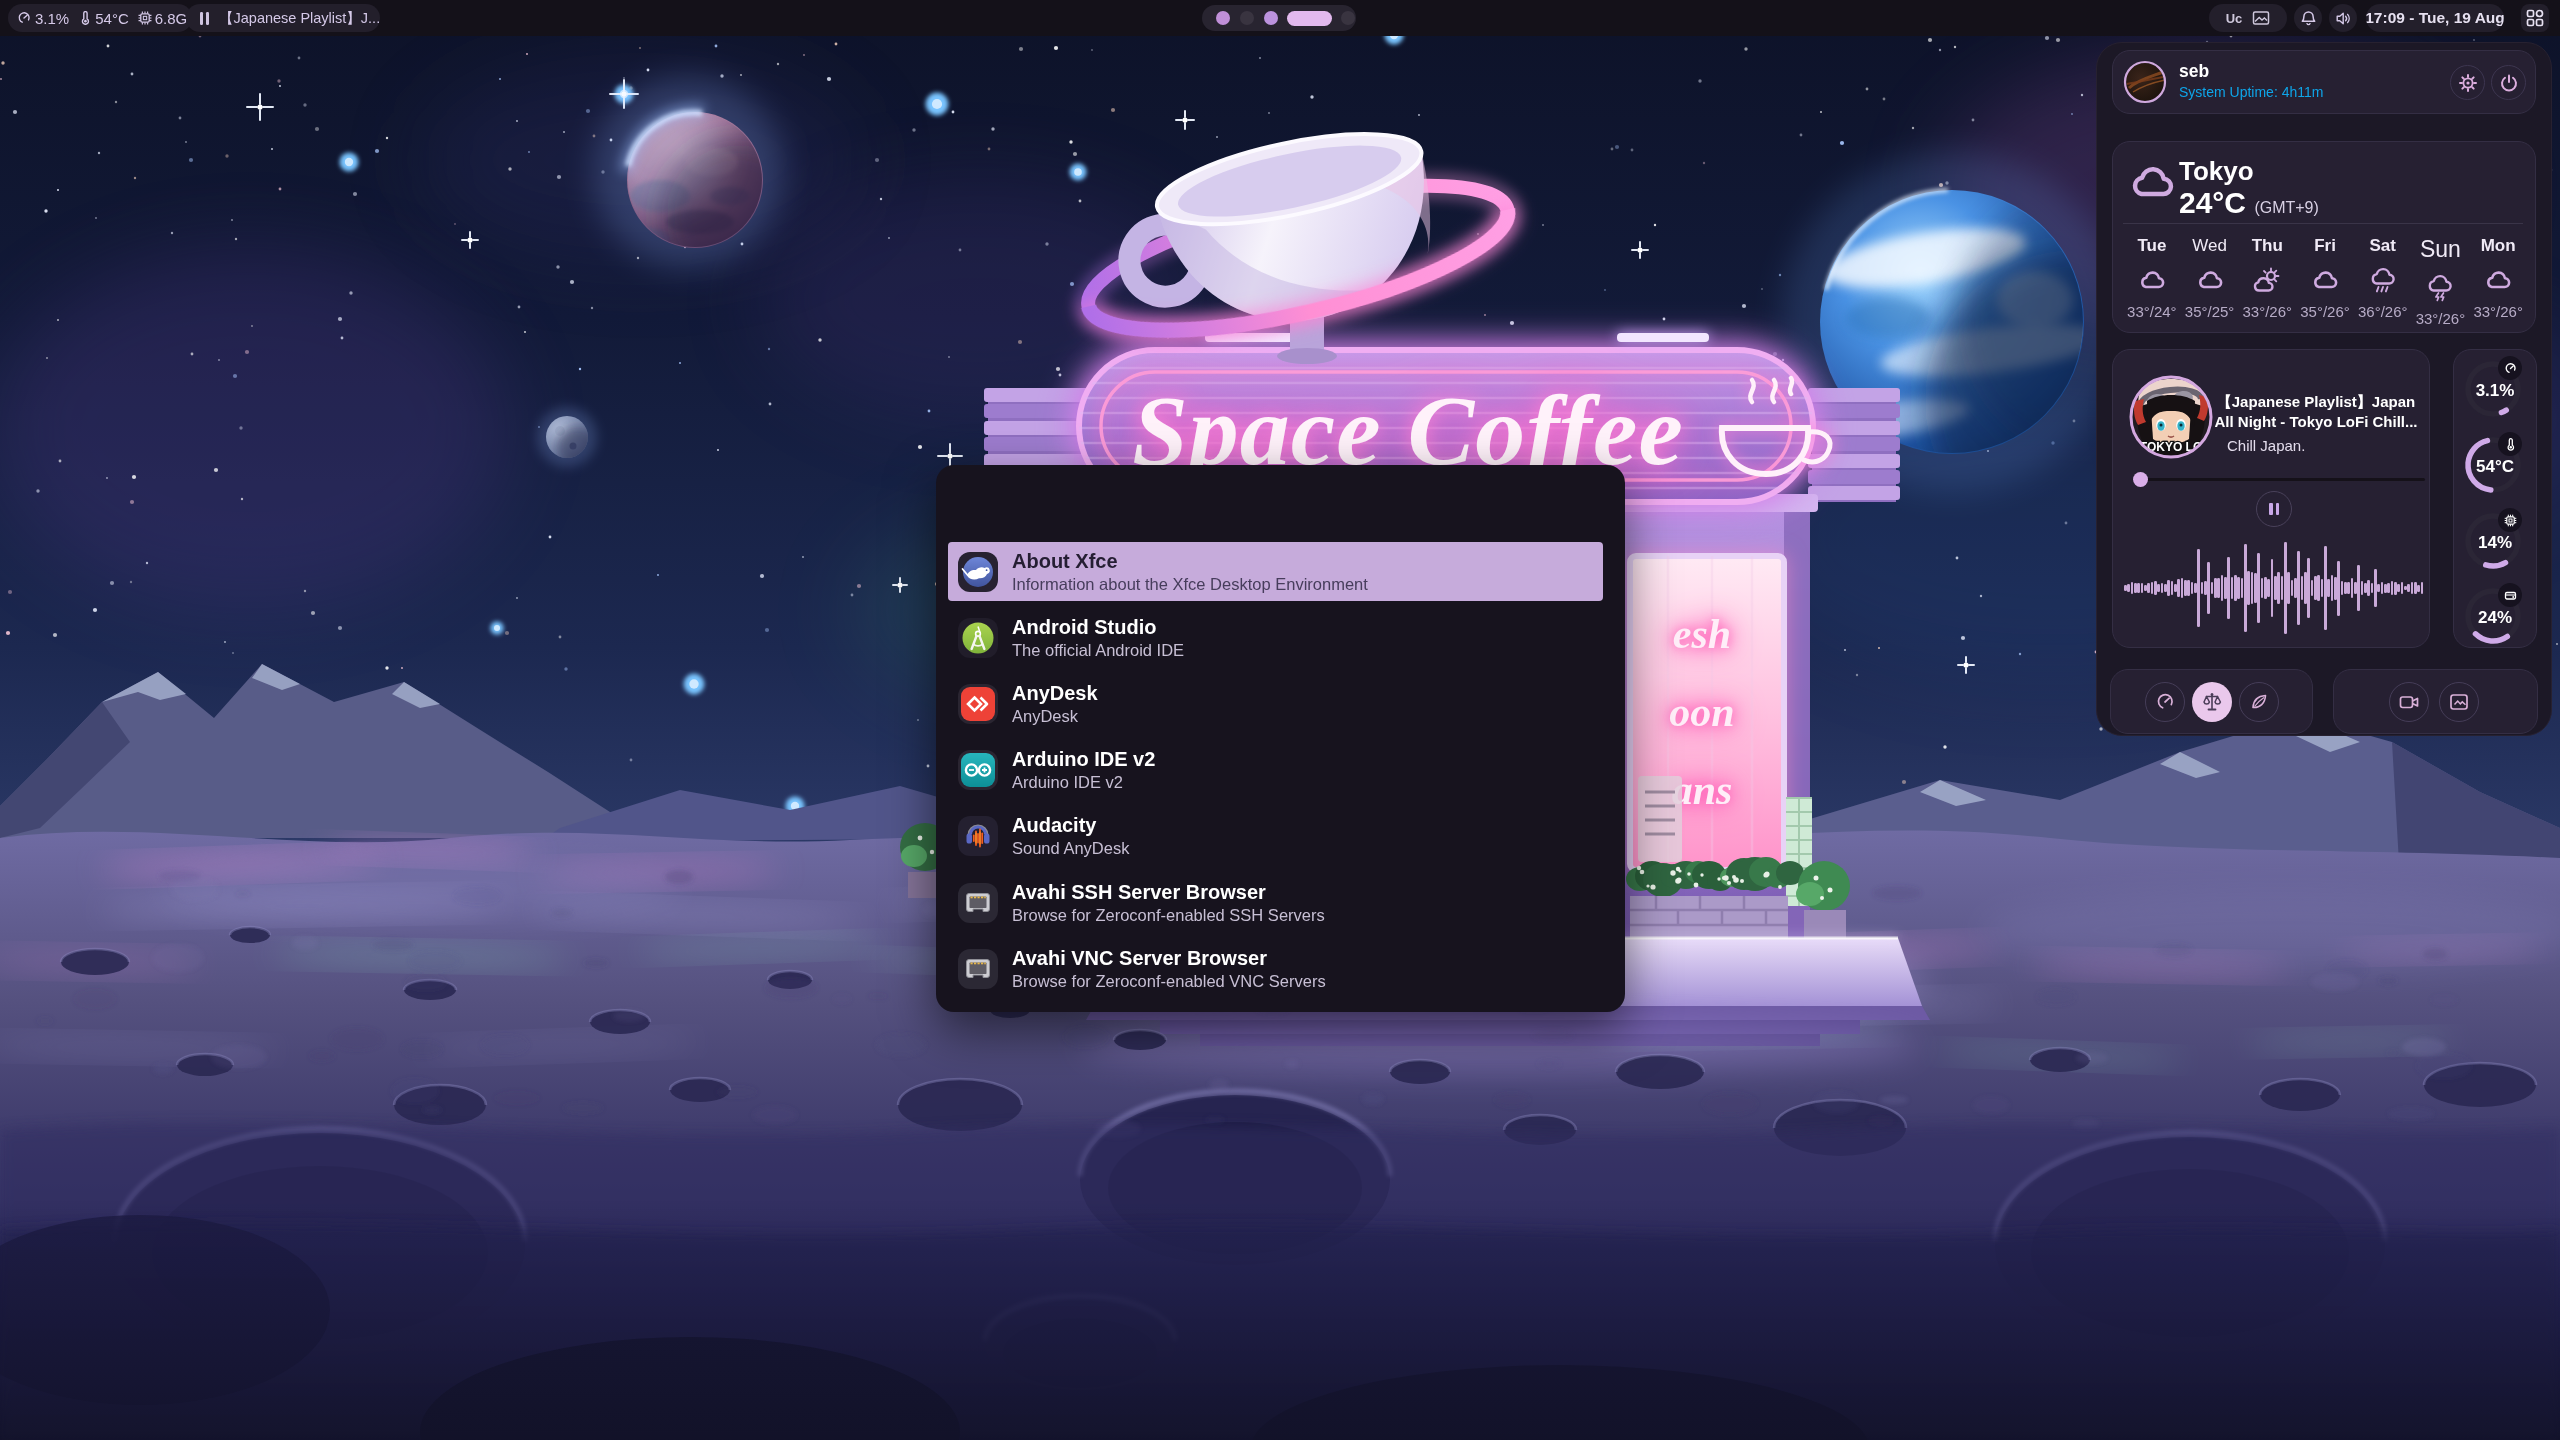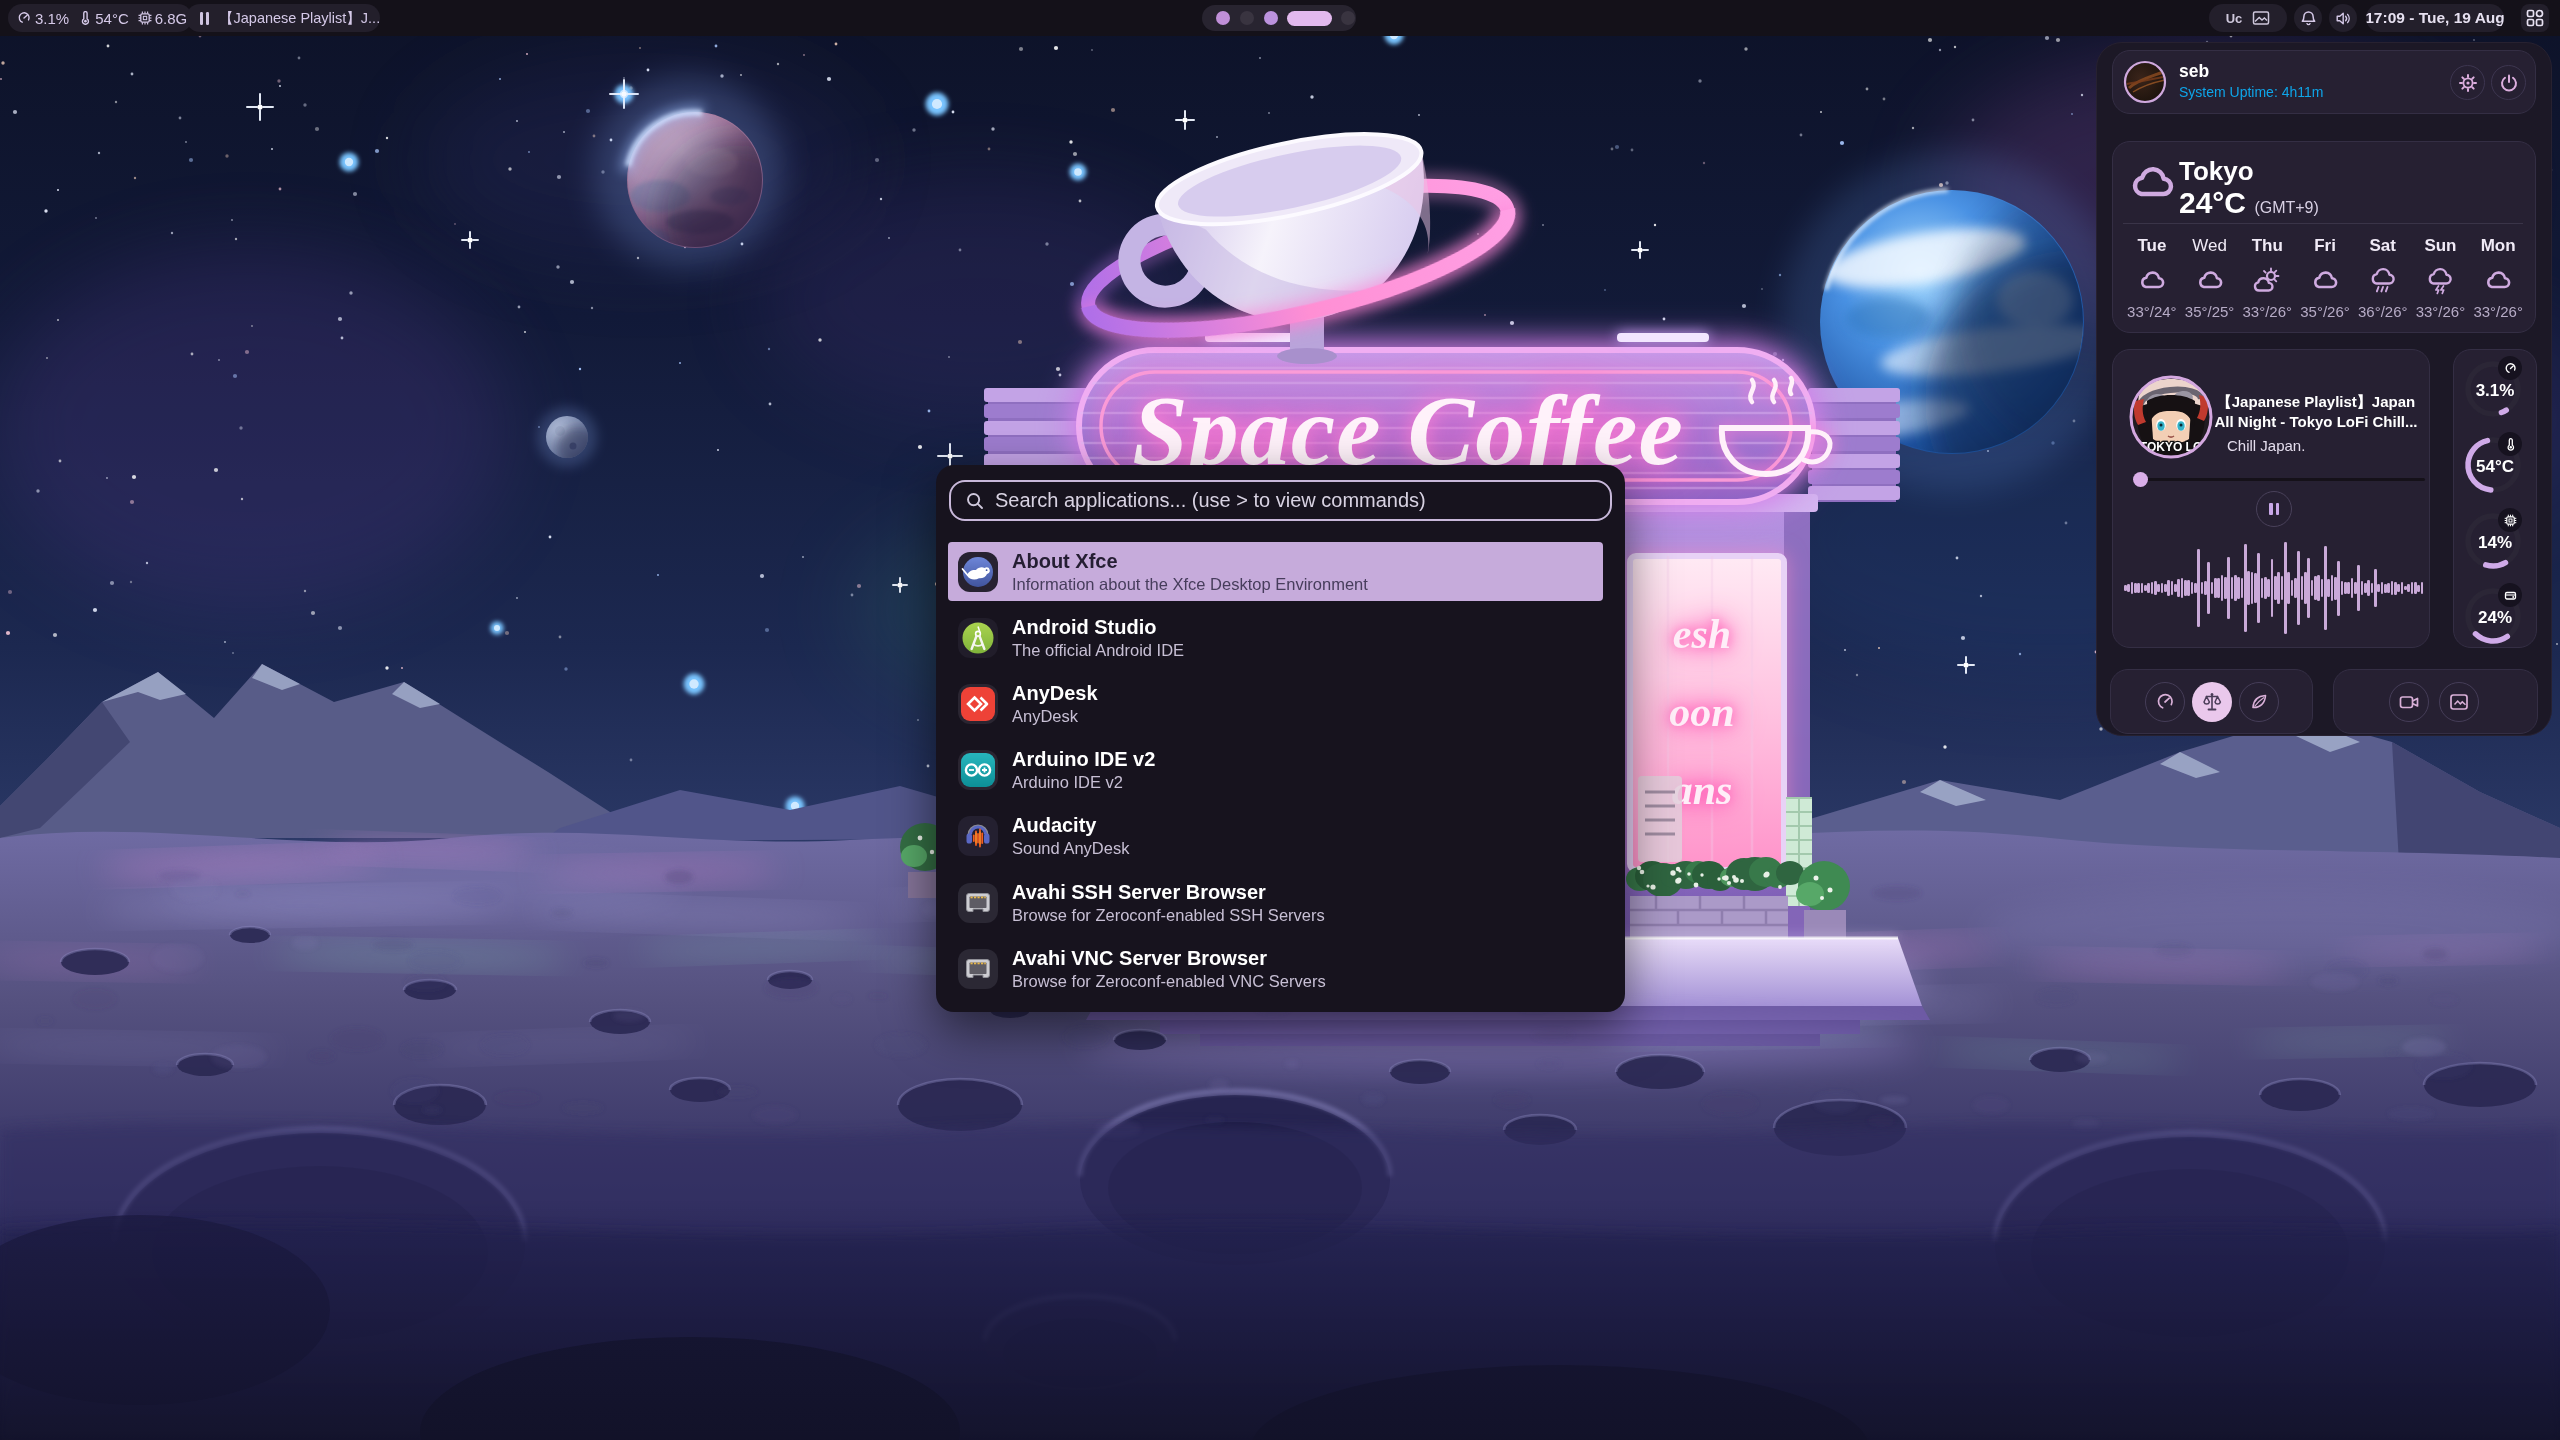--- a/index.html
+++ b/index.html
@@ -943,27 +943,20 @@
     <div class="circbtn" style="left:2521px;border-radius:8px">
       <svg width="18" height="18" viewBox="0 0 18 18" fill="none">
         <rect x="1.5" y="1.5" width="6" height="6" rx="1.4" stroke="#e8e2f2" stroke-width="1.7"></rect>
         <rect x="10.5" y="1.5" width="6" height="6" rx="3" stroke="#e8e2f2" stroke-width="1.7"></rect>
         <rect x="1.5" y="10.5" width="6" height="6" rx="1.4" stroke="#e8e2f2" stroke-width="1.7"></rect>
         <rect x="10.5" y="10.5" width="6" height="6" rx="1.4" stroke="#e8e2f2" stroke-width="1.7"></rect>
       </svg>
     </div>
   </div>
 <div id="launcher">
-    <div id="search">
-      <svg width="20" height="20" viewBox="0 0 20 20" fill="none">
-        <circle cx="8.6" cy="8.6" r="5.6" stroke="#cfc8dc" stroke-width="1.9"></circle>
-        <path d="M12.8 12.8 L17 17" stroke="#cfc8dc" stroke-width="1.9" stroke-linecap="round"></path>
-      </svg>
-      <span>Search applications... (use &gt; to view commands)</span>
-    </div>
     <div class="item sel" style="top:77px">
       <div class="itile">
         <svg width="40" height="40" viewBox="0 0 40 40" fill="none">
           <rect width="40" height="40" rx="12" fill="#272231"></rect>
           <defs>
             <linearGradient id="xfceg" x1="0" y1="0" x2="0" y2="1">
               <stop offset="0" stop-color="#6e86d8"></stop>
               <stop offset="1" stop-color="#41549e"></stop>
             </linearGradient>
           </defs>
@@ -1197,21 +1190,21 @@
             <path d="M8.5 17.5 h12.5 a4.4 4.4 0 0 0 0.4-8.8 a6.4 6.4 0 0 0-12.6-0.6 A4.8 4.8 0 0 0 8.5 17.5 Z" stroke="#cfaae0" stroke-width="2.4" stroke-linejoin="round"></path>
             <g stroke="#cfaae0" stroke-width="1.9" stroke-linecap="round">
               <path d="M10.5 21 l-1.6 4.4"></path>
               <path d="M15 21 l-1.6 4.4"></path>
               <path d="M19.5 21 l-1.6 4.4"></path>
             </g>
           </svg></div>
         <div style="margin-top:7px;font-size:15px;color:#b6abc6">36°/26°</div>
       </div>
       <div style="flex:1;display:flex;flex-direction:column;align-items:center">
-        <div style="font-size:17px;font-weight:700;color:#f0eaf6">Sun</div>
+        <div style="font-size:23px;font-weight:400;color:#f0eaf6">Sun</div>
         <div style="margin-top:10px;height:30px"><svg width="30" height="30" viewBox="0 0 30 30" fill="none">
             <path d="M8.5 17.5 h12.5 a4.4 4.4 0 0 0 0.4-8.8 a6.4 6.4 0 0 0-12.6-0.6 A4.8 4.8 0 0 0 8.5 17.5 Z" stroke="#cfaae0" stroke-width="2.4" stroke-linejoin="round"></path>
             <path d="M13.5 20 l-2.6 4 h2.8 l-1.4 3.4 M18.5 20 l-2.6 4 h2.8 l-1.4 3.4" stroke="#cfaae0" stroke-width="1.7" stroke-linejoin="round" stroke-linecap="round"></path>
           </svg></div>
         <div style="margin-top:7px;font-size:15px;color:#b6abc6">33°/26°</div>
       </div>
       <div style="flex:1;display:flex;flex-direction:column;align-items:center">
         <div style="font-size:17px;font-weight:700;color:#f0eaf6">Mon</div>
         <div style="margin-top:10px;height:30px"><svg width="30" height="30" viewBox="0 0 30 30" fill="none">
             <path d="M9 21 h12.5 a4.4 4.4 0 0 0 0.4-8.8 a6.4 6.4 0 0 0-12.6-0.6 A4.8 4.8 0 0 0 9 21 Z" stroke="#cfaae0" stroke-width="2.6" stroke-linejoin="round" fill="none"></path>

